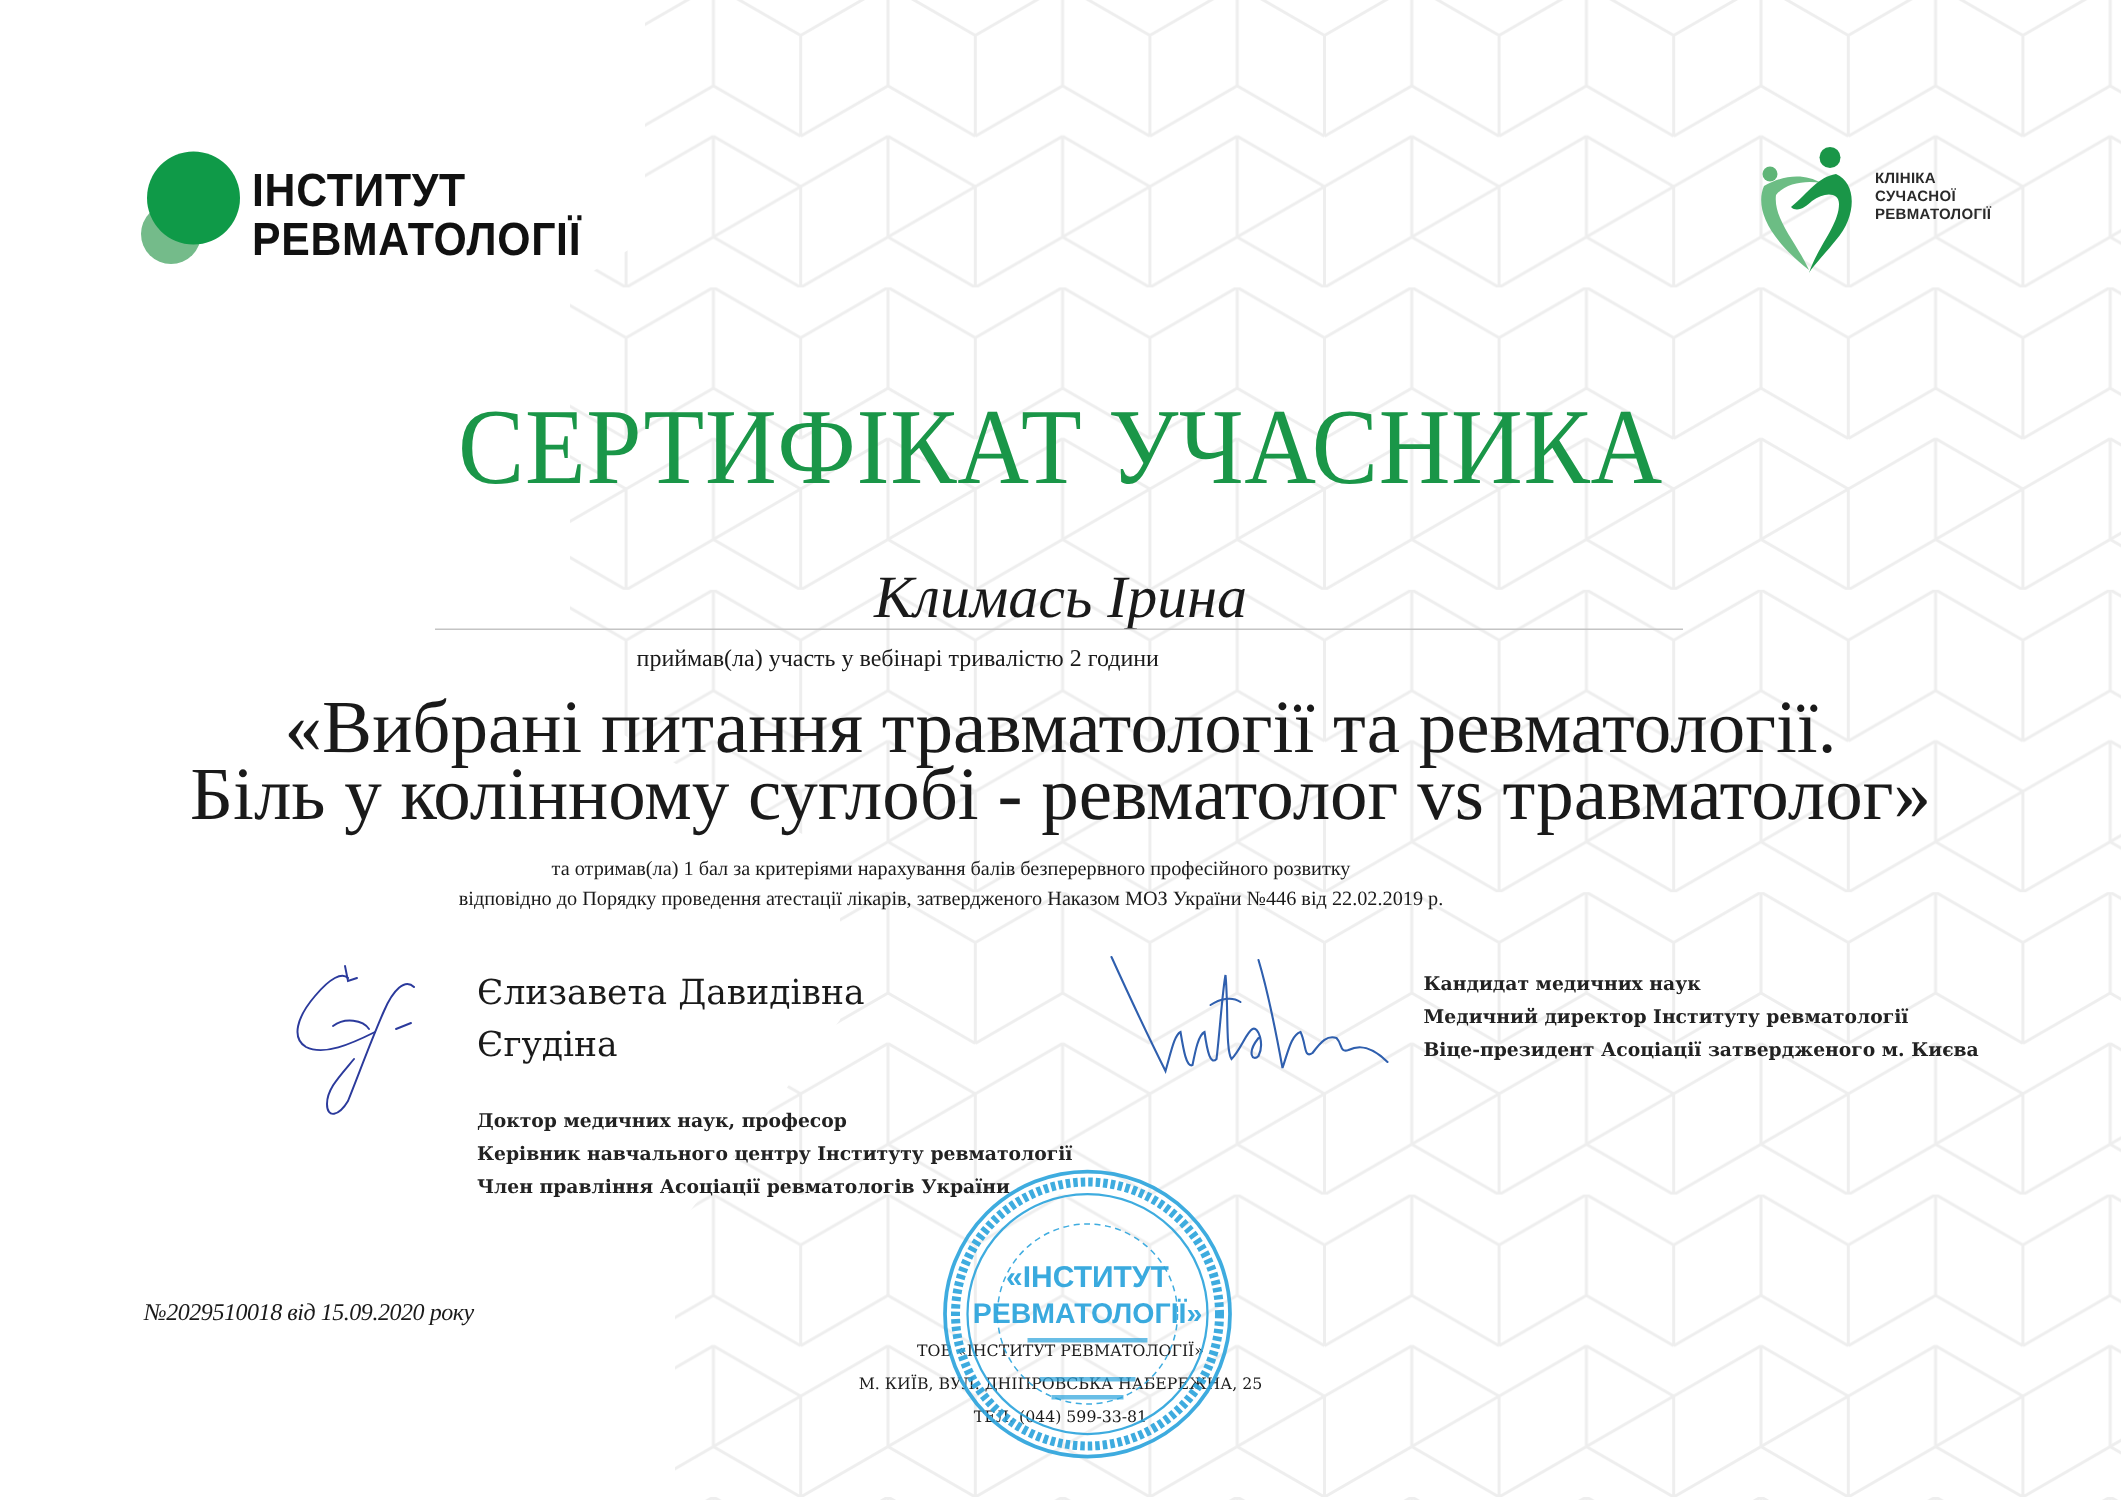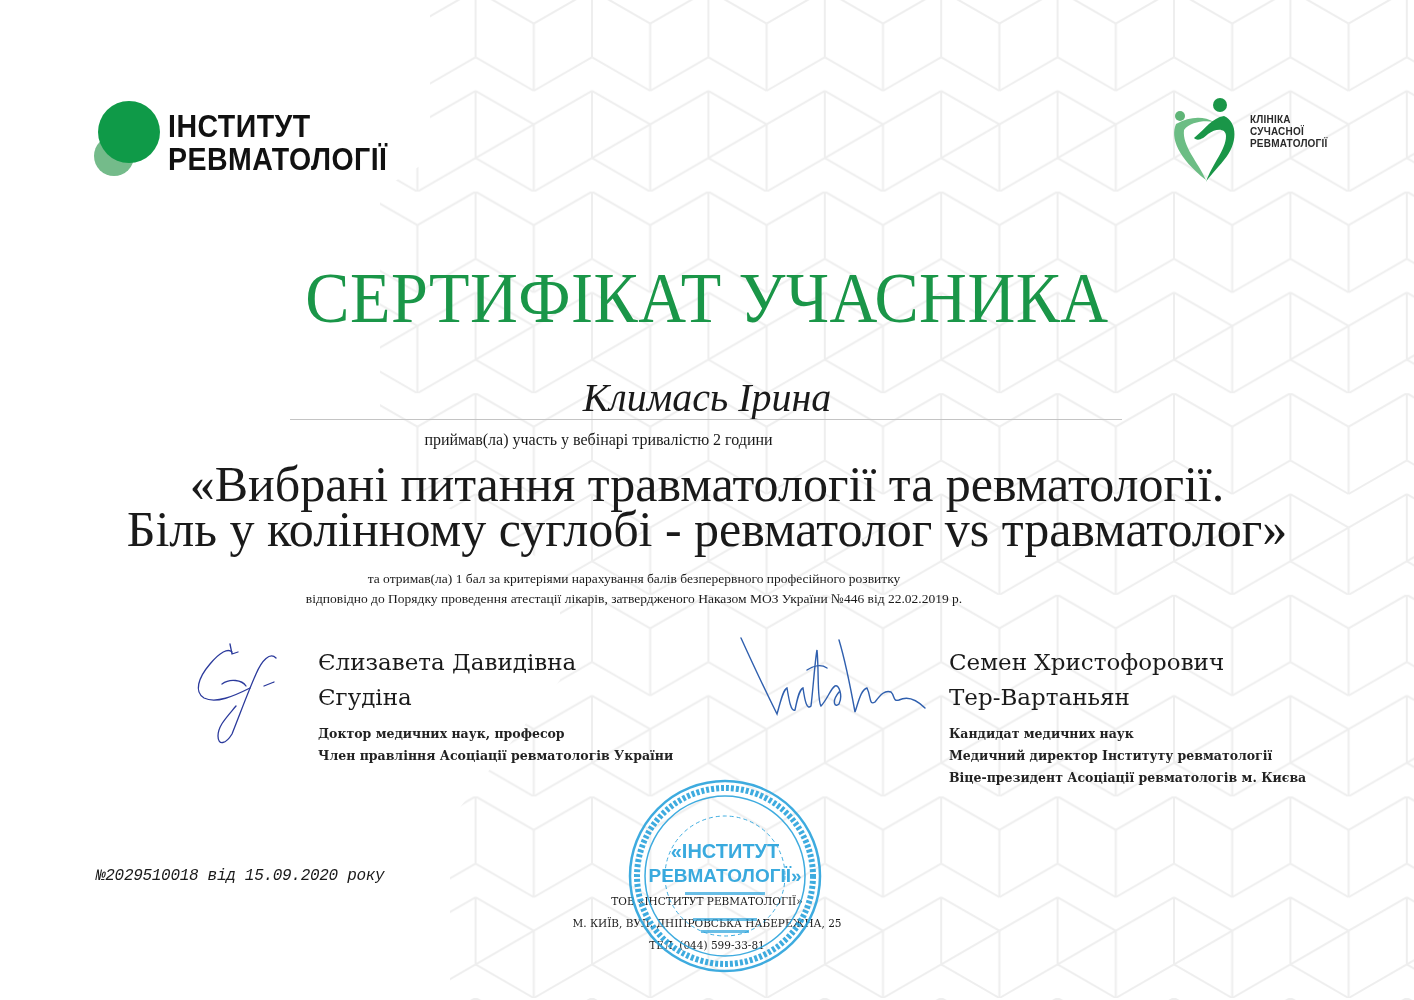--- a/index.html
+++ b/index.html
@@ -46,28 +46,28 @@
     font-size: 50px; line-height: 45px; color: #1a1a1a;
   }
   .credits { left: 0; width: 1268px; top: 569px; text-align: center; font-size: 13.5px; line-height: 20px; }
 
   
   .signer { font-family: "DejaVu Serif", serif; }
   .signer .sname { font-size: 23px; line-height: 35px; color: #1a1a1a; }
   .signer .srole { font-size: 12.5px; line-height: 22px; font-weight: bold; color: #222; }
   .signer-1 { left: 318px; top: 645px; }
   .signer-2 { left: 949px; top: 645px; }
-  .signer .sname-block { margin-bottom: 8px; }
+  .signer .sname-block { margin-bottom: 21px; }
 
   .sig-1 { left: 190px; top: 640px; width: 100px; height: 110px; }
   .sig-2 { left: 735px; top: 630px; width: 200px; height: 110px; }
 
   .cert-number {
     left: 96px; top: 865px; font-style: italic; font-size: 16px; line-height: 22px;
-    font-family: Liberation Mono, monospace; color: #1a1a1a; letter-spacing: -0.3px;
+    font-family: Liberation Serif, serif; color: #1a1a1a; letter-spacing: -0.3px;
   }
 
   .company {
     left: 507px; width: 400px; top: 890px; text-align: center;
     font-family: "DejaVu Serif", serif; font-size: 10.5px; line-height: 22px; color: #1a1a1a;
   }
   .stamp { left: 627px; top: 778px; width: 196px; height: 196px; }
 </style>
 </head>
 <body>
@@ -161,31 +161,28 @@
     <path d="M72 40 C78 36, 86 34, 92 38"></path>
   </g>
 </svg>
 
 <div class="abs signer signer-1">
   <div class="sname-block">
     <div class="sname">Єлизавета Давидівна</div>
     <div class="sname">Єгудіна</div>
   </div>
   <div class="srole">Доктор медичних наук, професор</div>
+  <div class="srole">Керівник навчального центру Інституту ревматології</div>
   <div class="srole">Член правління Асоціації ревматологів України</div>
 </div>
 
 <div class="abs signer signer-2">
-  <div class="sname-block">
-    <div class="sname">Семен Христофорович</div>
-    <div class="sname">Тер-Вартаньян</div>
-  </div>
   <div class="srole">Кандидат медичних наук</div>
   <div class="srole">Медичний директор Інституту ревматології</div>
-  <div class="srole">Віце-президент Асоціації ревматологів м. Києва</div>
+  <div class="srole">Віце-президент Асоціації затвердженого м. Києва</div>
 </div>
 
 <div class="abs cert-number">№2029510018 від  15.09.2020 року</div>
 
 <div class="abs company">
   <div>ТОВ «ІНСТИТУТ РЕВМАТОЛОГІЇ»</div>
   <div>М. КИЇВ, ВУЛ. ДНІПРОВСЬКА НАБЕРЕЖНА, 25</div>
   <div>ТЕЛ. (044) 599-33-81</div>
 </div>
 

